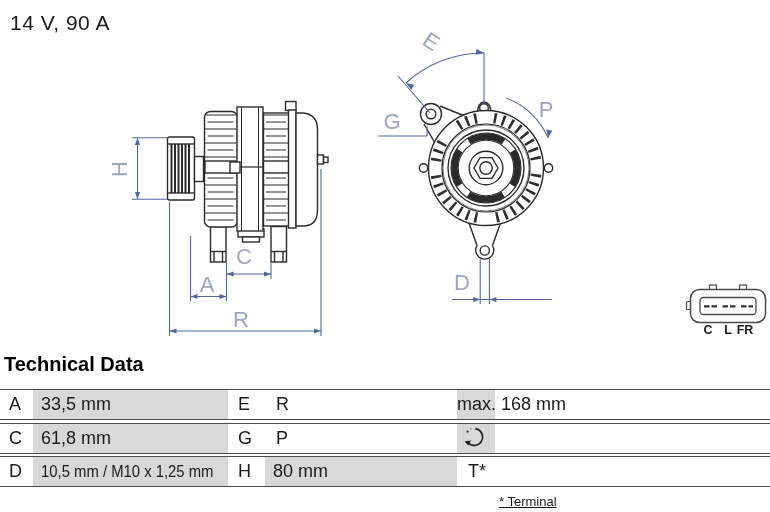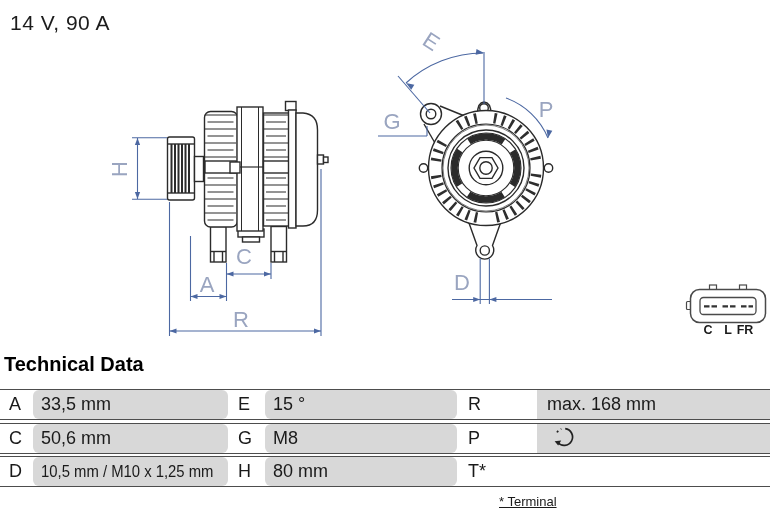--- a/index.html
+++ b/index.html
@@ -8,21 +8,21 @@
   #drawing{position:absolute;left:0;top:0;}
   .title{position:absolute;left:10px;top:11px;font-size:21px;letter-spacing:.5px;color:#1c1c1c;}
   .section-heading{position:absolute;left:4px;top:353px;font-size:20px;font-weight:700;color:#000;}
   .tech-table{position:absolute;left:0;top:389px;width:770px;}
   .t-row{display:grid;grid-template-columns:33px 195px 37px 192px 38px 275px;
          height:29px;line-height:29px;border-top:1.5px solid #4d4d4d;border-bottom:1.5px solid #4d4d4d;
          margin-bottom:2.5px;font-size:18px;}
   .t-lbl{background:#fff;white-space:nowrap;}
   .t-val{background:#d8d8d8;white-space:nowrap;}
   .p1{padding-left:9px;}  .p2{padding-left:10px;} .p3{padding-left:11px;}
-  .v1,.v2{padding-left:8px;border-radius:6px;} .v3{padding-left:10px;margin-left:42px;}
+  .v1,.v2{padding-left:8px;} .v3{padding-left:0;}
   .condensed{display:inline-block;transform:scaleX(.9);transform-origin:left center;font-size:16.5px;}
   .rot-icon{vertical-align:middle;margin-left:6px;margin-top:-3px;}
   .footnote{position:absolute;left:499px;top:494px;font-size:13px;color:#1a1a1a;text-decoration:underline;}
 </style>
 </head>
 <body>
 
 <div id="stage">
 
   <svg id="drawing" width="770" height="350" viewBox="0 0 770 350">
@@ -187,29 +187,27 @@
 
   <div class="title">14 V, 90 A</div>
 
   <div class="section-heading">Technical Data</div>
 
   <div class="tech-table">
     <div class="t-row">
       <div class="t-lbl p1">A</div>
       <div class="t-val v1">33,5 mm</div>
       <div class="t-lbl p2">E</div>
-      <div class="t-val v2">15 °</div>
       <div class="t-lbl p3">R</div>
       <div class="t-val v3">max. 168 mm</div>
     </div>
     <div class="t-row">
       <div class="t-lbl p1">C</div>
-      <div class="t-val v1">50,6 mm</div>
+      <div class="t-val v1">61,8 mm</div>
       <div class="t-lbl p2">G</div>
-      <div class="t-val v2">M8</div>
       <div class="t-lbl p3">P</div>
       <div class="t-val v3">
         <svg class="rot-icon" width="22" height="22" viewBox="0 0 22 22">
           <path d="M12.2,2.7 A8.4,8.4 0 1 1 4.6,16.3" fill="none" stroke="#222" stroke-width="1.7"></path>
           <path d="M4,6.4 A8.4,8.4 0 0 1 8.3,2.9" fill="none" stroke="#222" stroke-width="1.7" stroke-dasharray="2 3"></path>
           <polygon points="1.6,15.2 8.2,14.6 5.2,19.6" fill="#222"></polygon>
         </svg>
       </div>
     </div>
     <div class="t-row">

